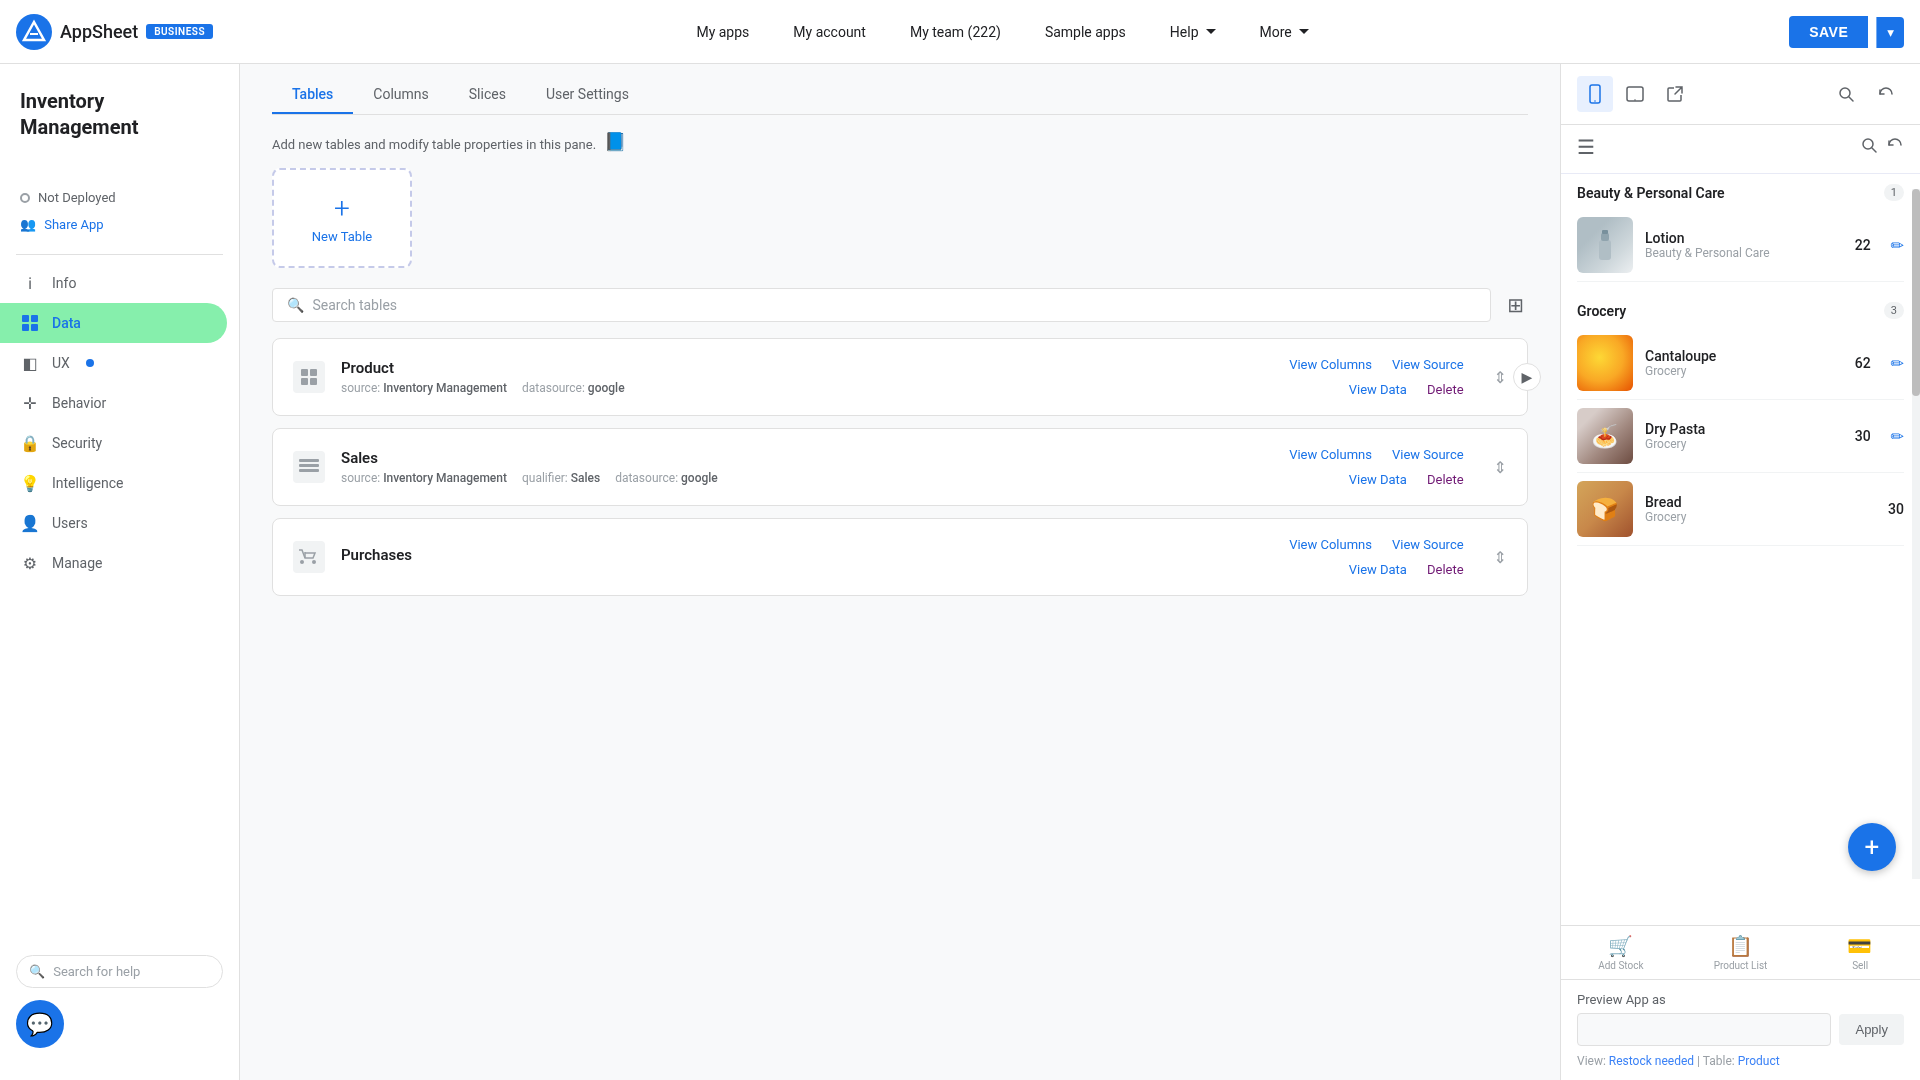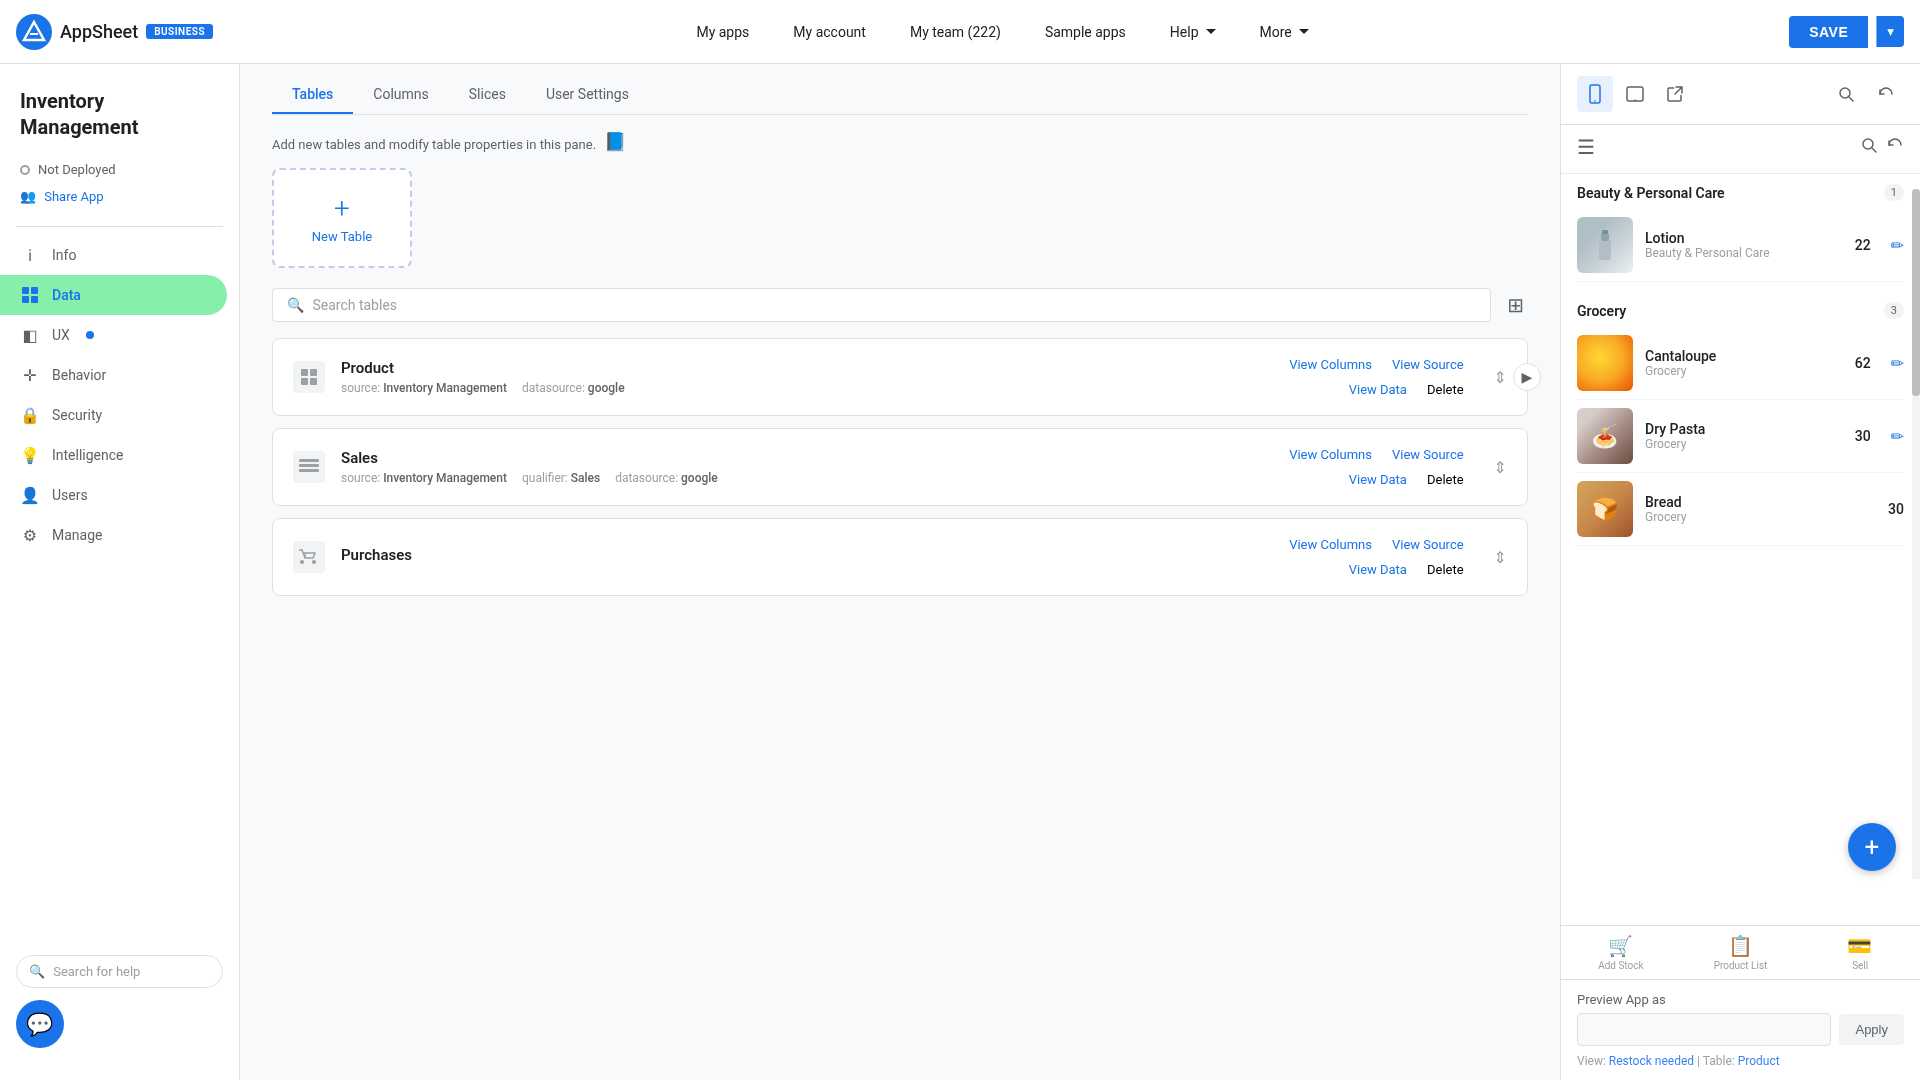--- a/index.html
+++ b/index.html
@@ -11,31 +11,31 @@
       background: #fff; border-bottom: 1px solid #e0e0e0;
       padding: 0 16px; gap: 24px; position: fixed; top: 0; left: 0; right: 0; z-index: 100;
     }
     .top-nav-logo { display: flex; align-items: center; gap: 8px; min-width: 200px; }
     .top-nav-logo .logo-icon { width: 36px; height: 36px; }
     .top-nav-logo .logo-text { font-size: 18px; font-weight: 500; color: #202124; }
     .top-nav-logo .biz-badge { font-size: 10px; background: #1a73e8; color: #fff; padding: 2px 8px; border-radius: 3px; font-weight: 600; letter-spacing: 0.5px; }
     .top-nav-links { display: flex; align-items: center; gap: 20px; flex: 1; justify-content: center; }
     .top-nav-links a { color: #202124; text-decoration: none; font-size: 14px; padding: 6px 12px; border-radius: 4px; cursor: pointer; }
     .top-nav-links .dropdown { display: flex; align-items: center; gap: 4px; }
-    .top-nav-right { display: flex; align-items: center; gap: 8px; }
+    .top-nav-right { display: flex; align-items: flex-end; gap: 8px; }
     .save-btn { background: #1a73e8; color: #fff; border: none; padding: 8px 20px; border-radius: 4px 0 0 4px; font-size: 14px; font-weight: 600; cursor: pointer; letter-spacing: 0.5px; }
     .save-btn-arrow { background: #1a73e8; color: #fff; border: none; border-left: 1px solid rgba(255,255,255,0.4); padding: 8px 10px; border-radius: 0 4px 4px 0; cursor: pointer; }
 
     
     .app-body { display: flex; margin-top: 64px; height: calc(1080px - 64px); }
 
     
     .sidebar { width: 240px; background: #fff; border-right: 1px solid #e0e0e0; display: flex; flex-direction: column; padding: 16px 0; flex-shrink: 0; }
     .app-title { padding: 8px 20px 16px; font-size: 20px; font-weight: 700; color: #202124; line-height: 1.3; }
-    .not-deployed { display: flex; align-items: center; gap: 8px; padding: 6px 20px; color: #5f6368; font-size: 13px; cursor: pointer; }
+    .not-deployed { display: flex; align-items: center; gap: 8px; padding: 6px 20px; color: #5f6368; font-size: 13px; cursor: pointer; margin-top: 28px; }
     .not-deployed-dot { width: 10px; height: 10px; border-radius: 50%; border: 2px solid #9aa0a6; }
     .share-app { display: flex; align-items: center; gap: 8px; padding: 6px 20px; color: #1a73e8; font-size: 13px; cursor: pointer; margin-bottom: 8px; }
     .sidebar-divider { height: 1px; background: #e0e0e0; margin: 8px 16px; }
     .sidebar-item { display: flex; align-items: center; gap: 12px; padding: 10px 20px; cursor: pointer; color: #5f6368; font-size: 14px; border-radius: 0 24px 24px 0; margin-right: 12px; }
     .sidebar-item.active { background: #86efac; color: #1a73e8; font-weight: 500; }
     .sidebar-item .icon { width: 20px; height: 20px; display: flex; align-items: center; justify-content: center; font-size: 16px; }
     .sidebar-item .dot { width: 8px; height: 8px; background: #1a73e8; border-radius: 50%; margin-left: 4px; }
     .sidebar-bottom { margin-top: auto; padding: 16px; }
     .search-help { display: flex; align-items: center; gap: 8px; padding: 8px 12px; border: 1px solid #e0e0e0; border-radius: 20px; color: #9aa0a6; font-size: 13px; cursor: pointer; }
     .chat-fab { width: 48px; height: 48px; background: #1a73e8; border-radius: 50%; display: flex; align-items: center; justify-content: center; color: #fff; font-size: 22px; margin-top: 12px; cursor: pointer; }
@@ -60,21 +60,21 @@
     .table-card { background: #fff; border: 1px solid #e0e0e0; border-radius: 8px; margin-bottom: 12px; padding: 16px 20px; display: flex; align-items: center; gap: 16px; position: relative; }
     .table-card-icon { width: 32px; height: 32px; background: #f1f3f4; border-radius: 4px; display: flex; align-items: center; justify-content: center; font-size: 18px; color: #5f6368; flex-shrink: 0; }
     .table-card-info { flex: 1; }
     .table-card-name { font-size: 15px; font-weight: 600; color: #202124; margin-bottom: 4px; }
     .table-card-meta { font-size: 12px; color: #9aa0a6; }
     .table-card-meta span { margin-right: 12px; }
     .table-card-meta strong { color: #5f6368; font-weight: 500; }
     .table-card-actions { display: flex; flex-direction: column; gap: 6px; align-items: flex-end; }
     .table-card-actions-row { display: flex; gap: 8px; }
     .action-link { color: #1a73e8; font-size: 13px; cursor: pointer; padding: 2px 6px; border-radius: 3px; }
-    .delete-link { color: #000000; font-size: 13px; cursor: pointer; padding: 2px 6px; border-radius: 3px; }
+    .delete-link { color: #701a75; font-size: 13px; cursor: pointer; padding: 2px 6px; border-radius: 3px; }
     .expand-arrow { font-size: 16px; color: #9aa0a6; cursor: pointer; margin-left: 8px; }
     .next-arrow { position: absolute; right: -14px; top: 50%; transform: translateY(-50%); background: #fff; border: 1px solid #e0e0e0; border-radius: 50%; width: 28px; height: 28px; display: flex; align-items: center; justify-content: center; font-size: 14px; color: #5f6368; cursor: pointer; z-index: 2; }
 
     
     .right-panel { width: 360px; flex-shrink: 0; background: #fff; border-left: 1px solid #e0e0e0; display: flex; flex-direction: column; }
     .preview-toolbar { display: flex; align-items: center; gap: 4px; padding: 12px 16px; border-bottom: 1px solid #e0e0e0; }
     .preview-icon-btn { width: 36px; height: 36px; display: flex; align-items: center; justify-content: center; border-radius: 4px; cursor: pointer; color: #5f6368; font-size: 18px; }
     .preview-icon-btn.active { background: #e8f0fe; color: #1a73e8; }
     .preview-spacer { flex: 1; }
     .preview-phone { flex: 1; overflow-y: auto; padding: 0; background: #fff; }

